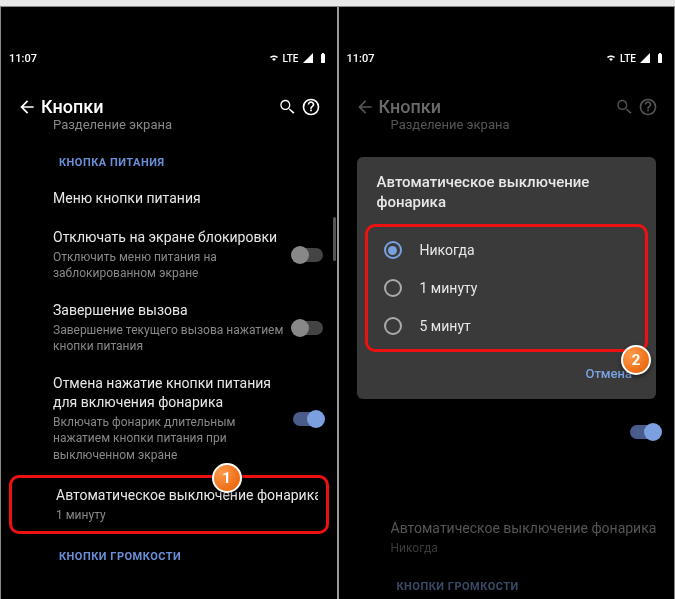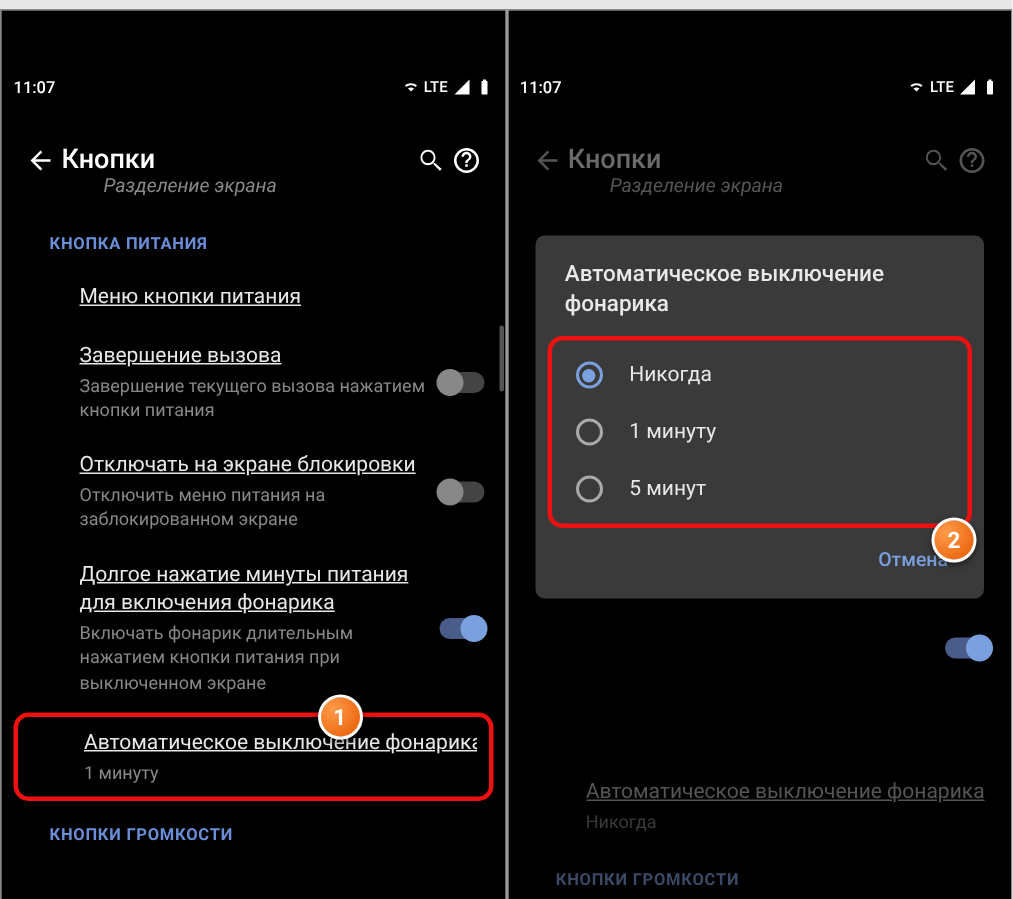--- a/index.html
+++ b/index.html
@@ -11,28 +11,28 @@
   .status-bar { height: 22px; display: flex; align-items: center; justify-content: space-between; padding: 0 8px; font-size: 11px; font-weight: 500; color: #fff; margin-top: 40px; }
   .status-right { display: flex; align-items: center; gap: 3px; }
   .status-icons svg { width: 12px; height: 12px; fill: #fff; }
 
   .app-bar { height: 48px; display: flex; align-items: flex-end; padding: 0 16px; gap: 4px; }
   .app-bar .title { font-size: 18px; font-weight: 500; color: #fff; flex: 1; }
   .app-bar.dim .title, .app-bar.dim .icon svg { color: #6a6a6a; fill: #6a6a6a; }
   .app-bar .icon svg { width: 20px; height: 20px; fill: #fff; }
   .icon { display: inline-flex; align-items: center; justify-content: center; }
 
-  .sub-header { font-size: 13px; color: #888; padding: 0 0 10px 68px; font-style: italic; }
+  .sub-header { font-size: 13px; color: #888; padding: 0 0 10px 52px; }
   .dim .sub-header, .dim-text { color: #555 !important; }
 
-  .section-title { font-size: 11px; font-weight: 700; color: #6a8fd8; letter-spacing: 0.5px; padding: 14px 0 10px 32px; }
+  .section-title { font-size: 11px; font-weight: 700; color: #6a8fd8; letter-spacing: 0.5px; padding: 14px 0 10px 58px; }
   .dim .section-title { color: #3a4a66; }
 
   .row { padding: 10px 14px 10px 52px; position: relative; }
-  .row-title { font-size: 14px; color: #e8e8e8; line-height: 1.35; text-decoration: underline; }
+  .row-title { font-size: 14px; color: #e8e8e8; line-height: 1.35; }
   .row-sub { font-size: 12px; color: #888; line-height: 1.35; margin-top: 2px; }
   .dim .row-title { color: #555; }
   .dim .row-sub { color: #3a3a3a; }
 
   .toggle { position: absolute; right: 14px; top: 50%; transform: translateY(-50%); width: 30px; height: 14px; border-radius: 7px; }
   .toggle .knob { width: 18px; height: 18px; border-radius: 50%; position: absolute; top: -2px; }
   .toggle.off { background: #444; }
   .toggle.off .knob { left: -2px; background: #888; }
   .toggle.on { background: #4a5d8a; }
   .toggle.on .knob { right: -2px; background: #7aa0e0; }
@@ -95,37 +95,37 @@
     </div>
     <div class="sub-header">Разделение экрана</div>
 
     <div class="section-title">КНОПКА ПИТАНИЯ</div>
 
     <div class="row">
       <div class="row-title">Меню кнопки питания</div>
     </div>
 
     <div class="row">
+      <div class="row-title">Отключать на экране блокировки</div>
+      <div class="row-sub">Отключить меню питания на заблокированном экране</div>
+      <div class="toggle off">
+          <div class="knob"></div>
+        </div>
+    </div>
+
+    <div class="row">
       <div class="row-title">Завершение вызова</div>
       <div class="row-sub">Завершение текущего вызова нажатием кнопки питания</div>
       <div class="toggle off">
           <div class="knob"></div>
         </div>
     </div>
 
-    <div class="row">
-      <div class="row-title">Отключать на экране блокировки</div>
-      <div class="row-sub">Отключить меню питания на заблокированном экране</div>
-      <div class="toggle off">
-          <div class="knob"></div>
-        </div>
-    </div>
-
     <div class="row" style="padding-right:50px">
-      <div class="row-title">Долгое нажатие минуты питания для включения фонарика</div>
+      <div class="row-title">Отмена нажатие кнопки питания для включения фонарика</div>
       <div class="row-sub">Включать фонарик длительным нажатием кнопки питания при выключенном экране</div>
       <div class="toggle on">
           <div class="knob"></div>
         </div>
       <div class="badge" style="right:95px;bottom:-20px">1</div>
     </div>
 
     <div class="highlight-box">
       <div class="row-title" style="white-space:nowrap;overflow:hidden">Автоматическое выключение фонарика</div>
       <div class="row-sub">1 минуту</div>

